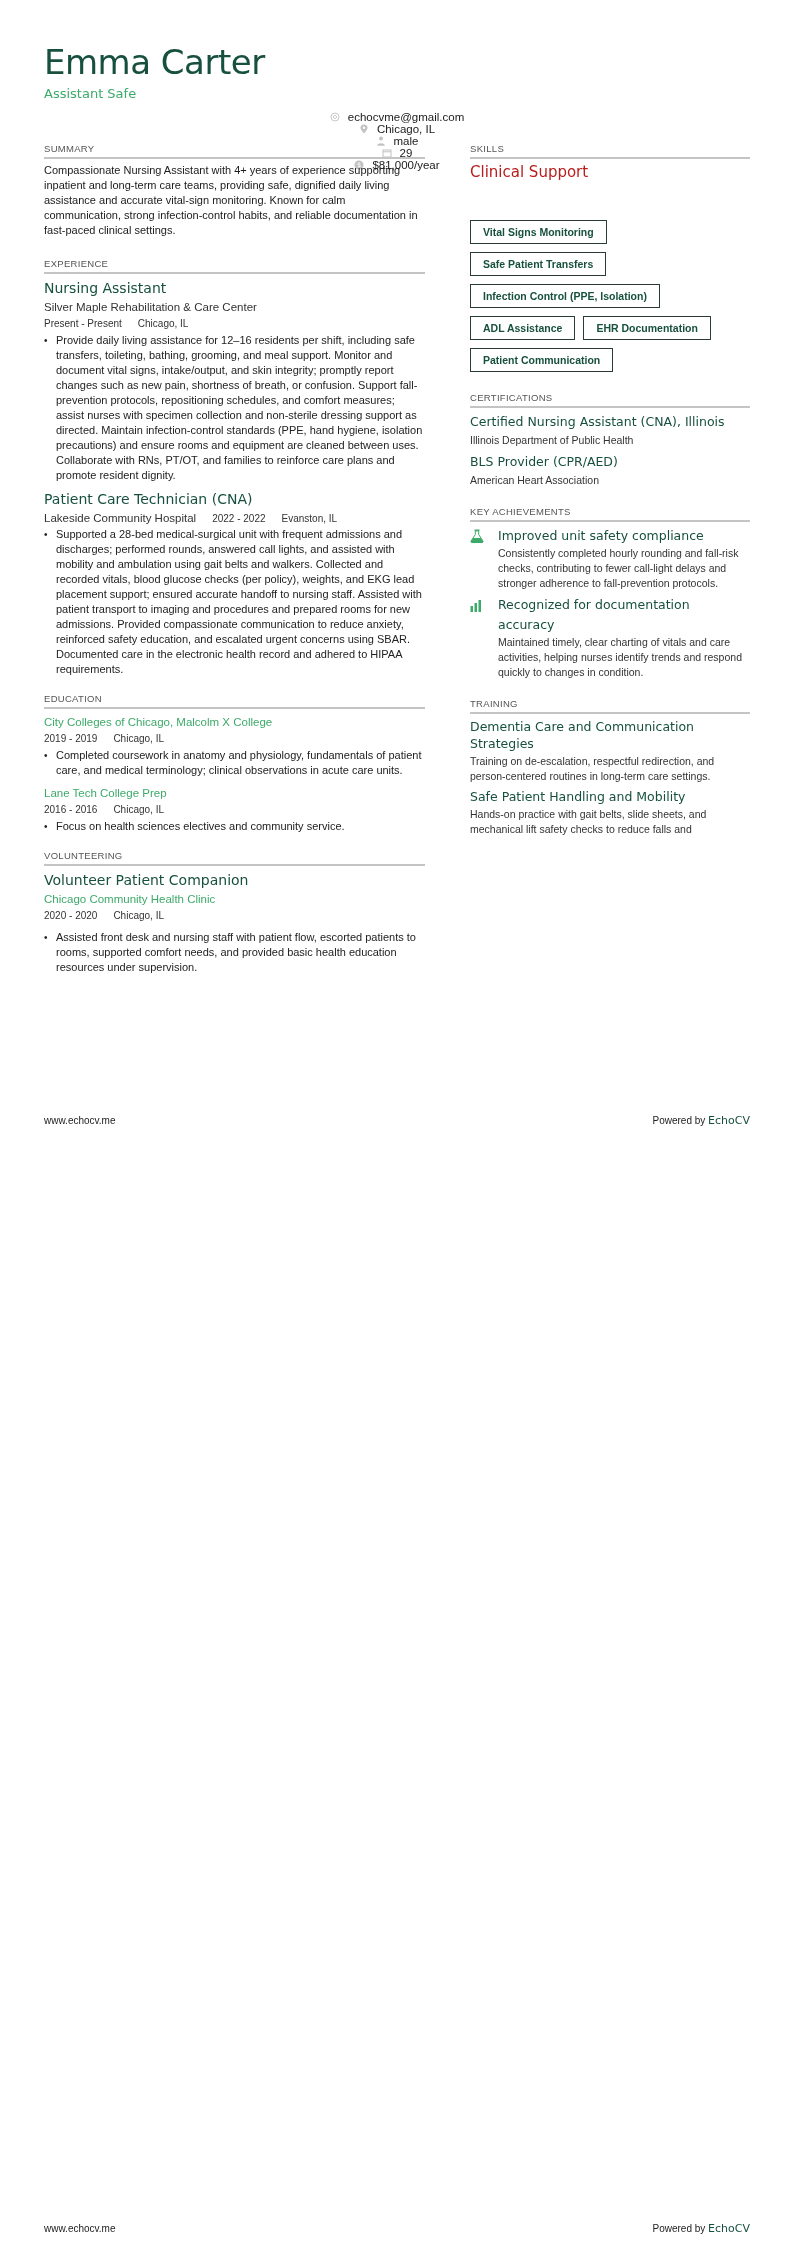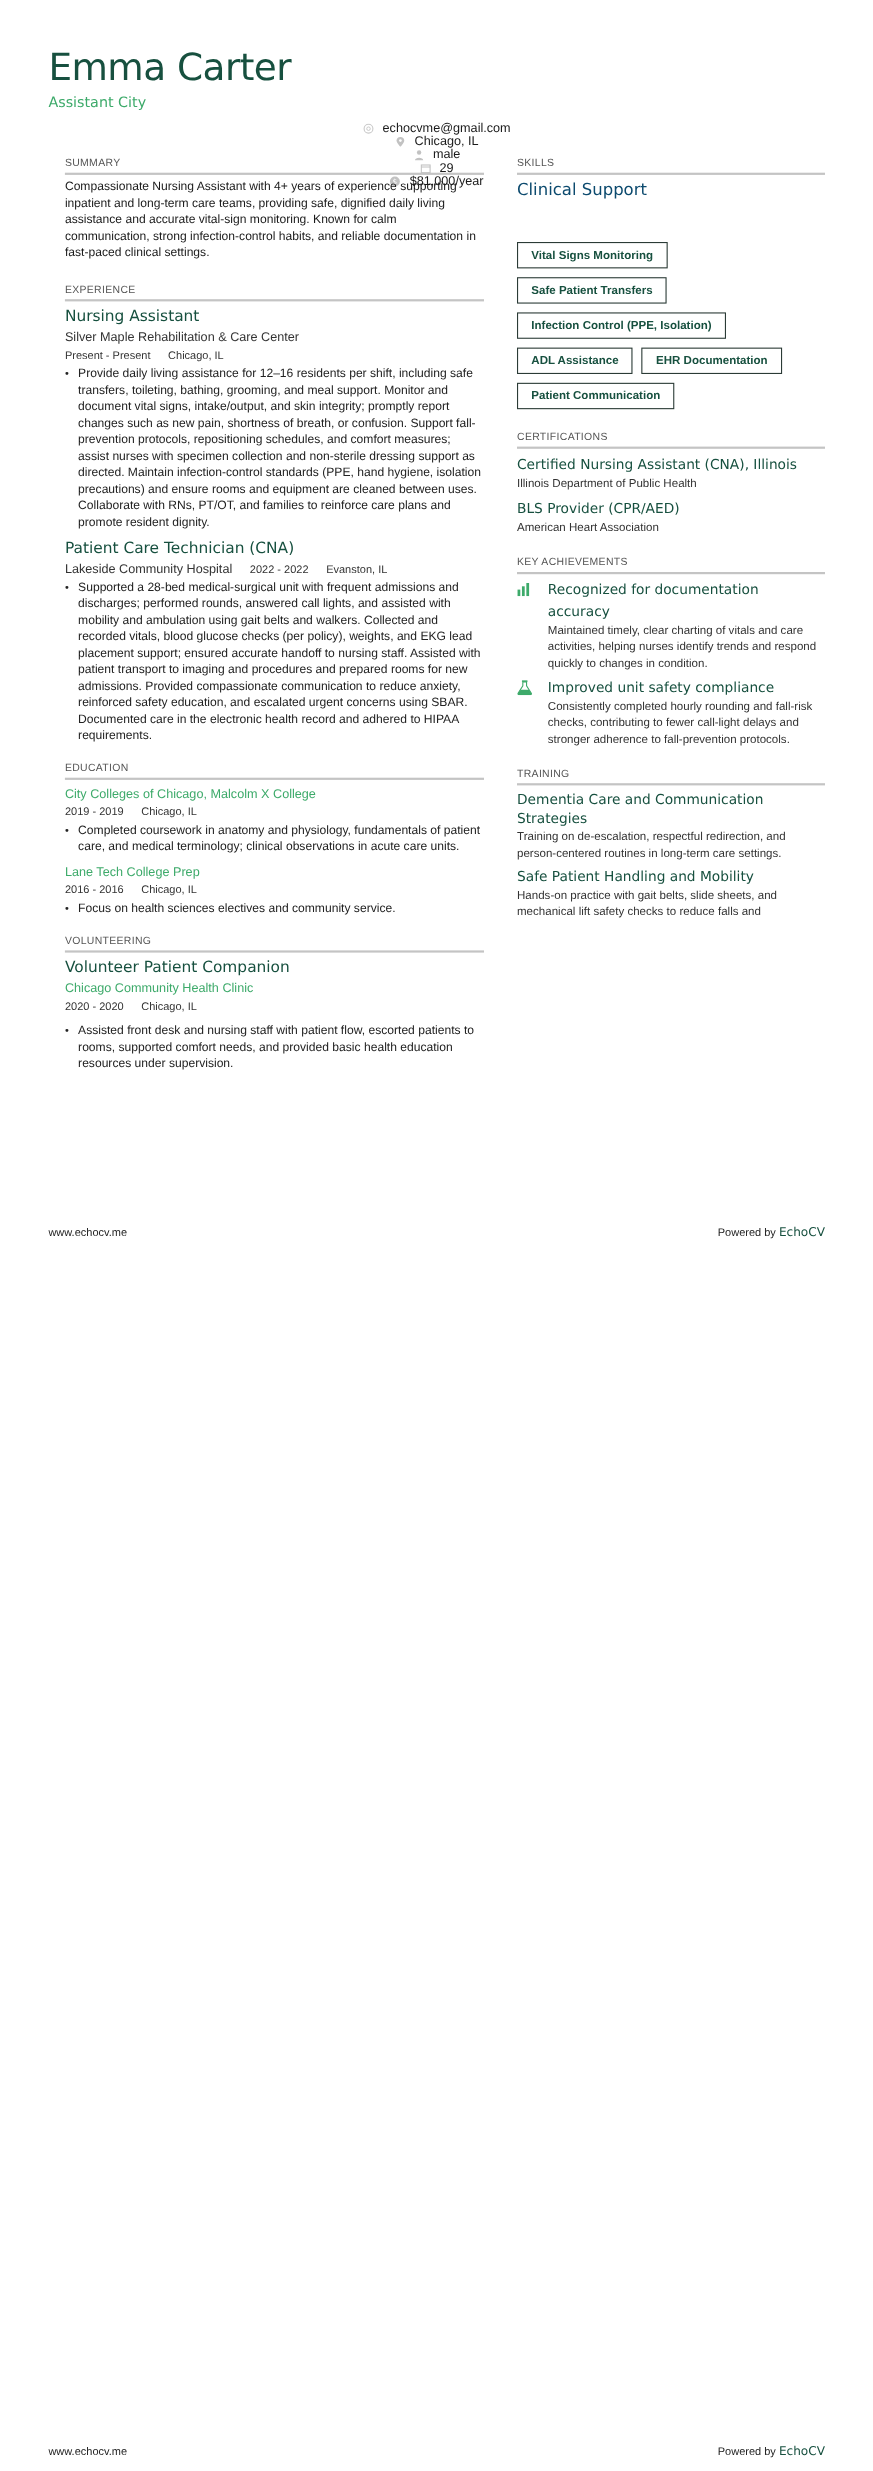--- a/index.html
+++ b/index.html
@@ -8,38 +8,38 @@
 
   .page { position: relative; width: 794px; height: 2246px; }
 
   .header { position: absolute; left: 44px; top: 42px; width: 720px; }
   .name { font-family: "DejaVu Sans", sans-serif; font-size: 34px; color: #17503f; letter-spacing: -0.5px; line-height: 40px; }
   .role { font-family: "DejaVu Sans", sans-serif; font-size: 13px; color: #3daa6a; margin-top: 4px; }
   .contacts { display: flex; align-items: center; margin-top: 10px; font-size: 11.5px; color: #1a1a1a; flex-direction: column; }
   .contact { display: flex; align-items: center; margin-right: 14px; }
   .cicon { width: 10px; height: 10px; margin-right: 8px; display: inline-block; }
 
-  .col-left { position: absolute; left: 59px; top: 143px; width: 381px; }
+  .col-left { position: absolute; left: 44px; top: 143px; width: 381px; }
   .col-right { position: absolute; left: 470px; top: 143px; width: 280px; }
 
   .sec-title { font-size: 9.5px; color: #555; letter-spacing: 0.3px; text-transform: uppercase; padding-bottom: 3px; border-bottom: 2px solid #c4c4c4; margin-bottom: 4px; }
   .section { margin-bottom: 22px; }
 
   .body-text { font-size: 11px; line-height: 15px; color: #1a1a1a; }
   .job-title { font-family: "DejaVu Sans", sans-serif; font-size: 14px; color: #17503f; line-height: 20px; margin-top: 2px; }
   .company { font-size: 11.5px; color: #333; line-height: 18px; }
   .company.green { color: #3daa6a; }
   .meta { font-size: 10px; color: #333; line-height: 16px; display: flex; gap: 16px; margin-bottom: 1px; }
   .meta-inline { display: flex; align-items: baseline; gap: 16px; }
   .bullets { list-style: none; }
   .bullets li { position: relative; padding-left: 12px; font-size: 11px; line-height: 15px; color: #222; }
   .bullets li::before { content: "•"; position: absolute; left: 0; top: 0; font-size: 10px; }
   .entry { margin-bottom: 6px; }
 
-  .skill-group { font-family: "DejaVu Sans", sans-serif; font-size: 15px; color: #0c4a6e; margin: 4px 0 6px 0; }
+  .skill-group { font-family: "DejaVu Sans", sans-serif; font-size: 15px; color: #b91c1c; margin: 4px 0 6px 0; }
   .tags { display: flex; flex-wrap: wrap; gap: 8px; margin-top: 39px; }
   .tag { border: 1.5px solid #2b3b36; padding: 5px 12px; font-size: 10.5px; font-weight: bold; color: #17503f; }
 
   .cert-title { font-family: "DejaVu Sans", sans-serif; font-size: 12.5px; color: #17503f; line-height: 20px; margin-top: 2px; }
   .cert-issuer { font-size: 10.5px; color: #333; line-height: 16px; margin-bottom: 4px; }
 
   .ach { display: flex; margin-top: 4px; margin-bottom: 4px; }
   .ach-icon { width: 28px; flex: none; padding-top: 3px; }
   .ach-title { font-family: "DejaVu Sans", sans-serif; font-size: 12.5px; color: #17503f; line-height: 20px; }
   .ach-desc { font-size: 10.5px; line-height: 15px; color: #333; }
@@ -59,21 +59,21 @@
   .bar { width: 65px; height: 13px; border-radius: 7px; background: #d9f1e3; margin-left: 8px; position: relative; overflow: hidden; }
   .bar-fill { position: absolute; left: 0; top: 0; height: 100%; background: #3daa6a; border-radius: 7px; }
 </style>
 </head>
 <body>
 
 <div class="page">
 
   <div class="header">
     <div class="name">Emma Carter</div>
-    <div class="role">Assistant City</div>
+    <div class="role">Assistant Safe</div>
     <div class="contacts">
       <div class="contact">
         <svg class="cicon" viewBox="0 0 10 10">
             <circle cx="5" cy="5" r="4" fill="none" stroke="#c9c9c9" stroke-width="1"></circle>
             <circle cx="5" cy="5" r="1.6" fill="none" stroke="#c9c9c9" stroke-width="0.9"></circle>
           </svg>
         <span>echocvme@gmail.com</span>
       </div>
       <div class="contact">
         <svg class="cicon" viewBox="0 0 10 10">
@@ -203,42 +203,42 @@
       <div class="cert-title">Certified Nursing Assistant (CNA), Illinois</div>
       <div class="cert-issuer">Illinois Department of Public Health</div>
       <div class="cert-title">BLS Provider (CPR/AED)</div>
       <div class="cert-issuer">American Heart Association</div>
     </div>
 
     <div class="section" style="margin-top:-4px;">
       <div class="sec-title">KEY ACHIEVEMENTS</div>
       <div class="ach">
         <div class="ach-icon">
+          <svg width="14" height="14" viewBox="0 0 14 14">
+              <rect x="4.5" y="0.5" width="5" height="1.4" fill="#3daa6a"></rect>
+              <path d="M5.3 1.9 L5.3 5.5 L1 12.2 C0.7 12.8 1 13.5 1.8 13.5 L12.2 13.5 C13 13.5 13.3 12.8 13 12.2 L8.7 5.5 L8.7 1.9 Z" fill="none" stroke="#3daa6a" stroke-width="1"></path>
+              <path d="M3.2 9 L10.8 9 L13 12.2 C13.3 12.8 13 13.5 12.2 13.5 L1.8 13.5 C1 13.5 0.7 12.8 1 12.2 Z" fill="#3daa6a"></path>
+            </svg>
+        </div>
+        <div>
+          <div class="ach-title">Improved unit safety compliance</div>
+          <div class="ach-desc">Consistently completed hourly rounding and fall-risk checks, contributing to fewer call-light delays and stronger adherence to fall-prevention protocols.</div>
+        </div>
+      </div>
+      <div class="ach">
+        <div class="ach-icon">
           <svg width="12" height="12" viewBox="0 0 12 12">
               <rect x="0.5" y="6" width="2.5" height="6" fill="#3daa6a"></rect>
               <rect x="4.5" y="3" width="2.5" height="9" fill="#3daa6a"></rect>
               <rect x="8.5" y="0" width="2.5" height="12" fill="#3daa6a"></rect>
             </svg>
         </div>
         <div>
           <div class="ach-title">Recognized for documentation accuracy</div>
           <div class="ach-desc">Maintained timely, clear charting of vitals and care activities, helping nurses identify trends and respond quickly to changes in condition.</div>
-        </div>
-      </div>
-      <div class="ach">
-        <div class="ach-icon">
-          <svg width="14" height="14" viewBox="0 0 14 14">
-              <rect x="4.5" y="0.5" width="5" height="1.4" fill="#3daa6a"></rect>
-              <path d="M5.3 1.9 L5.3 5.5 L1 12.2 C0.7 12.8 1 13.5 1.8 13.5 L12.2 13.5 C13 13.5 13.3 12.8 13 12.2 L8.7 5.5 L8.7 1.9 Z" fill="none" stroke="#3daa6a" stroke-width="1"></path>
-              <path d="M3.2 9 L10.8 9 L13 12.2 C13.3 12.8 13 13.5 12.2 13.5 L1.8 13.5 C1 13.5 0.7 12.8 1 12.2 Z" fill="#3daa6a"></path>
-            </svg>
-        </div>
-        <div>
-          <div class="ach-title">Improved unit safety compliance</div>
-          <div class="ach-desc">Consistently completed hourly rounding and fall-risk checks, contributing to fewer call-light delays and stronger adherence to fall-prevention protocols.</div>
         </div>
       </div>
     </div>
 
     <div class="section" style="margin-top:-4px;">
       <div class="sec-title">TRAINING</div>
       <div class="train-title">Dementia Care and Communication Strategies</div>
       <div class="train-desc">Training on de-escalation, respectful redirection, and person-centered routines in long-term care settings.</div>
       <div class="train-title">Safe Patient Handling and Mobility</div>
       <div class="train-desc">Hands-on practice with gait belts, slide sheets, and mechanical lift safety checks to reduce falls and</div>

